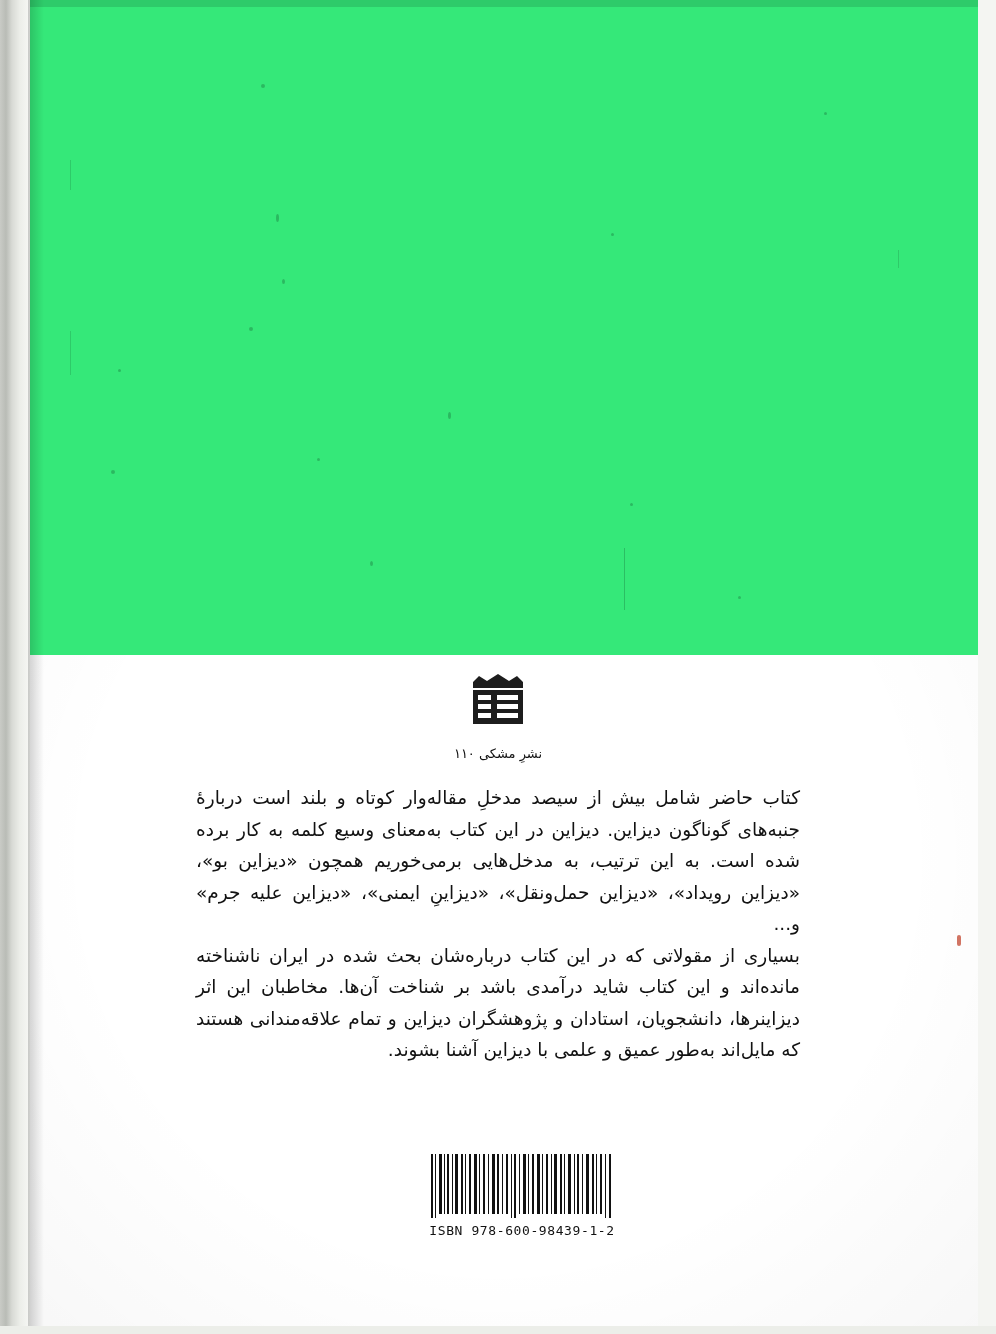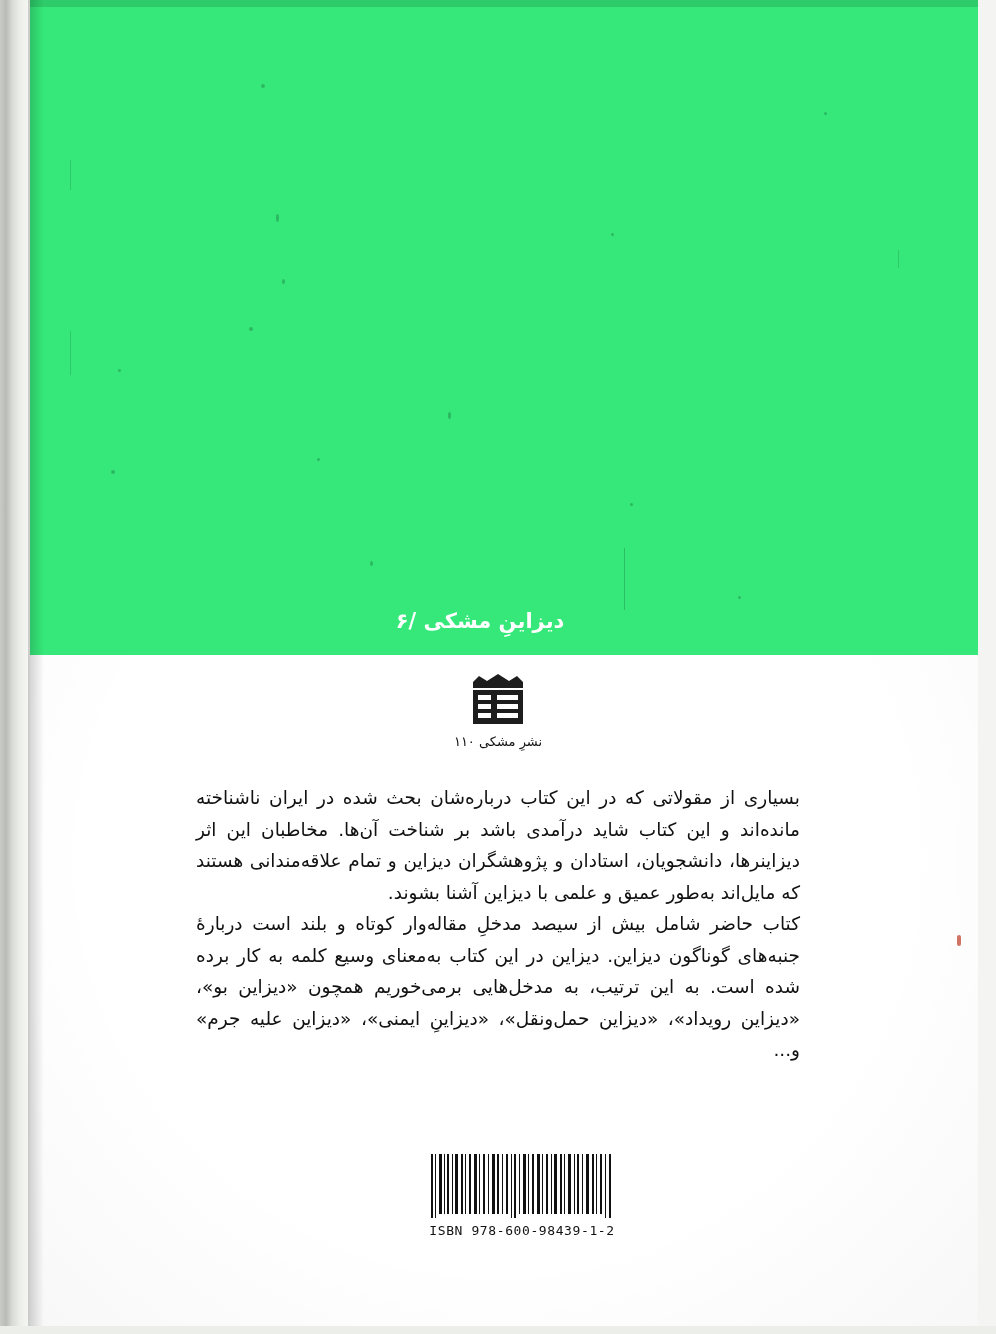--- a/index.html
+++ b/index.html
@@ -140,21 +140,21 @@
     z-index: 4;
   }
   .logo-mark {
     display: inline-block;
     width: 62px;
     height: 56px;
     position: relative;
   }
   .logo-svg { display: block; }
   .publisher-name {
-    margin-top: 2px;
+    margin-top: 14px;
     font-size: 13px;
     color: #111111;
     direction: rtl;
     letter-spacing: 0.5px;
   }
 
   
   .blurb {
     position: absolute;
     top: 782px;
@@ -256,42 +256,41 @@
     <div class="speckle" style="top:561px;left:352px;width:3px;height:5px;"></div>
     <div class="speckle" style="top:596px;left:720px;width:3px;height:3px;"></div>
     <div class="scratch" style="top:160px;left:52px;width:1px;height:30px;"></div>
     <div class="scratch" style="top:250px;left:880px;width:1px;height:18px;"></div>
     <div class="scratch" style="top:331px;left:52px;width:1px;height:44px;"></div>
   </div>
   <div class="green-edge-left"></div>
   <div class="green-edge-top"></div>
   <div class="hairline"></div>
 
-  <div class="series-line">دیزاینِ مشکی /۶</div>
 
   <div class="white-area"></div>
   <div class="white-area-grain"></div>
 
   <div class="publisher">
     <span class="logo-mark">
       <svg class="logo-svg" width="62" height="56" viewBox="0 0 62 56" xmlns="http://www.w3.org/2000/svg">
         <path d="M6 16 L6 10 L12 4 L20 9 L31 2 L42 9 L50 4 L56 10 L56 16 Z" fill="#1d1d1d"></path>
         <rect x="6" y="18" width="50" height="34" fill="#1d1d1d"></rect>
         <rect x="11" y="23" width="40" height="5" fill="#ffffff"></rect>
         <rect x="11" y="32" width="40" height="5" fill="#ffffff"></rect>
         <rect x="11" y="41" width="40" height="5" fill="#ffffff"></rect>
         <rect x="24" y="20" width="6" height="30" fill="#1d1d1d"></rect>
       </svg>
     </span>
     <div class="publisher-name">نشرِ مشکی ۱۱۰</div>
   </div>
 
   <div class="blurb">
+    <p>کتاب حاضر شامل بیش از سیصد مدخلِ مقاله‌وار کوتاه و بلند است دربارهٔ جنبه‌های گوناگون دیزاین. دیزاین در این کتاب به‌معنای وسیع کلمه به کار برده شده است. به این ترتیب، به مدخل‌هایی برمی‌خوریم همچون «دیزاین بو»، «دیزاین رویداد»، «دیزاین حمل‌ونقل»، «دیزاینِ ایمنی»، «دیزاین علیه جرم» و...</p>
     <p>بسیاری از مقولاتی که در این کتاب درباره‌شان بحث شده در ایران ناشناخته مانده‌اند و این کتاب شاید درآمدی باشد بر شناخت آن‌ها. مخاطبان این اثر دیزاینرها، دانشجویان، استادان و پژوهشگران دیزاین و تمام علاقه‌مندانی هستند که مایل‌اند به‌طور عمیق و علمی با دیزاین آشنا بشوند.</p>
-    <p>کتاب حاضر شامل بیش از سیصد مدخلِ مقاله‌وار کوتاه و بلند است دربارهٔ جنبه‌های گوناگون دیزاین. دیزاین در این کتاب به‌معنای وسیع کلمه به کار برده شده است. به این ترتیب، به مدخل‌هایی برمی‌خوریم همچون «دیزاین بو»، «دیزاین رویداد»، «دیزاین حمل‌ونقل»، «دیزاینِ ایمنی»، «دیزاین علیه جرم» و...</p>
   </div>
 
   <div class="barcode-wrap">
     <svg class="barcode" viewBox="0 0 188 68" xmlns="http://www.w3.org/2000/svg">
       <rect x="0" y="0" width="188" height="68" fill="#ffffff"></rect>
       <g fill="#111111">
         <rect x="3" y="2" width="2" height="64"></rect>
         <rect x="7" y="2" width="1" height="64"></rect>
         <rect x="11" y="2" width="3" height="60"></rect>
         <rect x="16" y="2" width="1" height="60"></rect>

